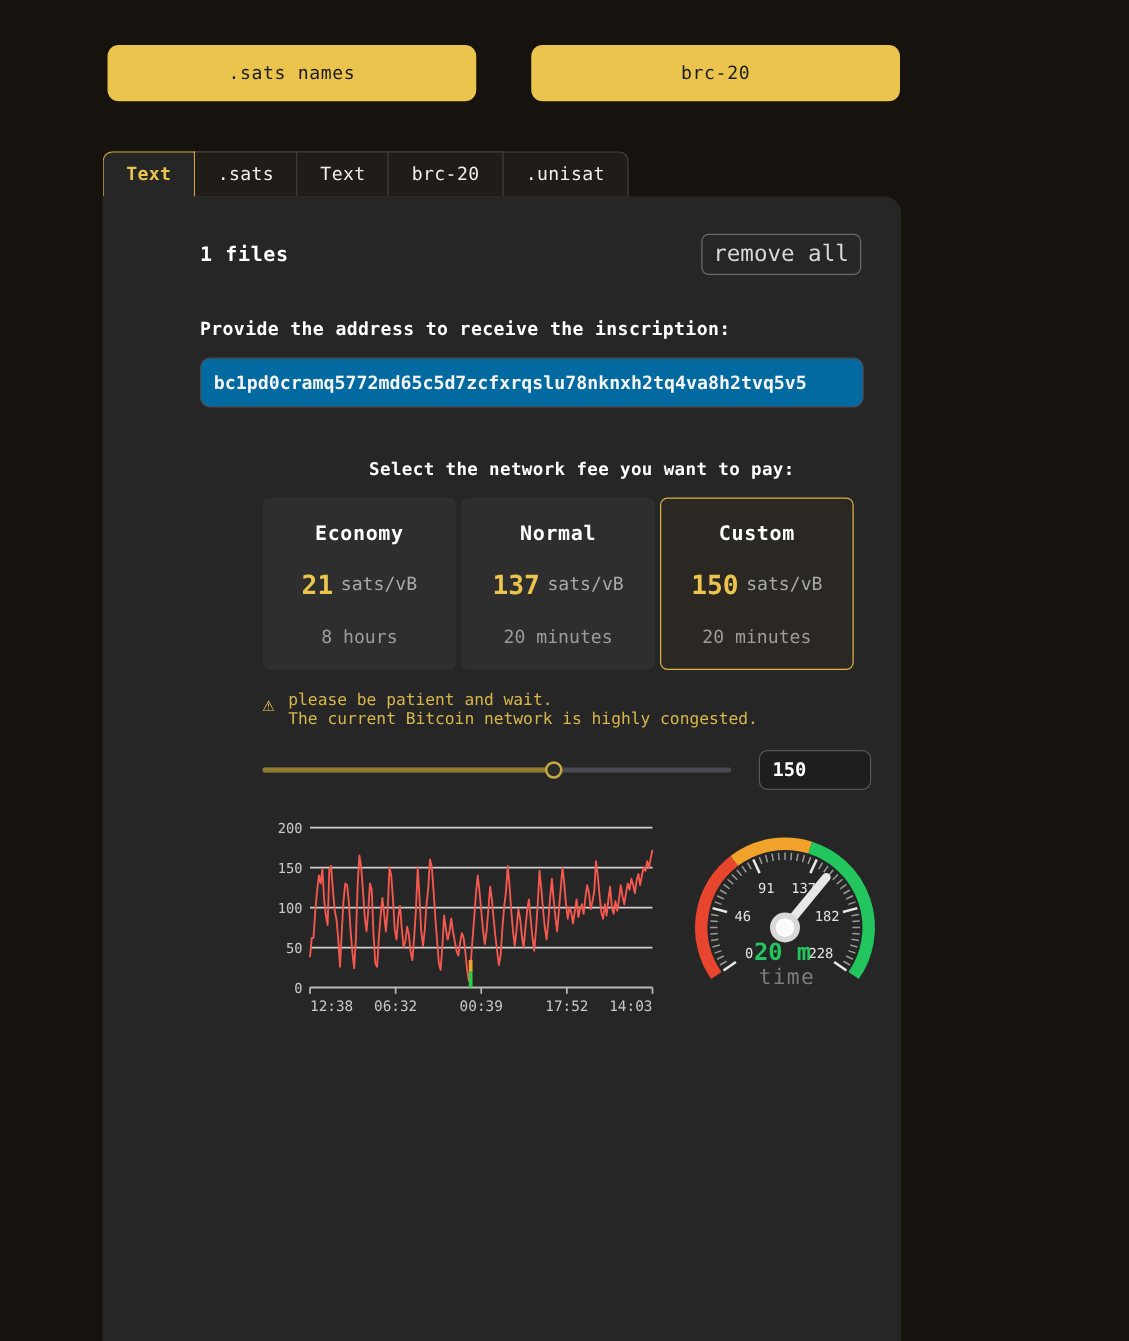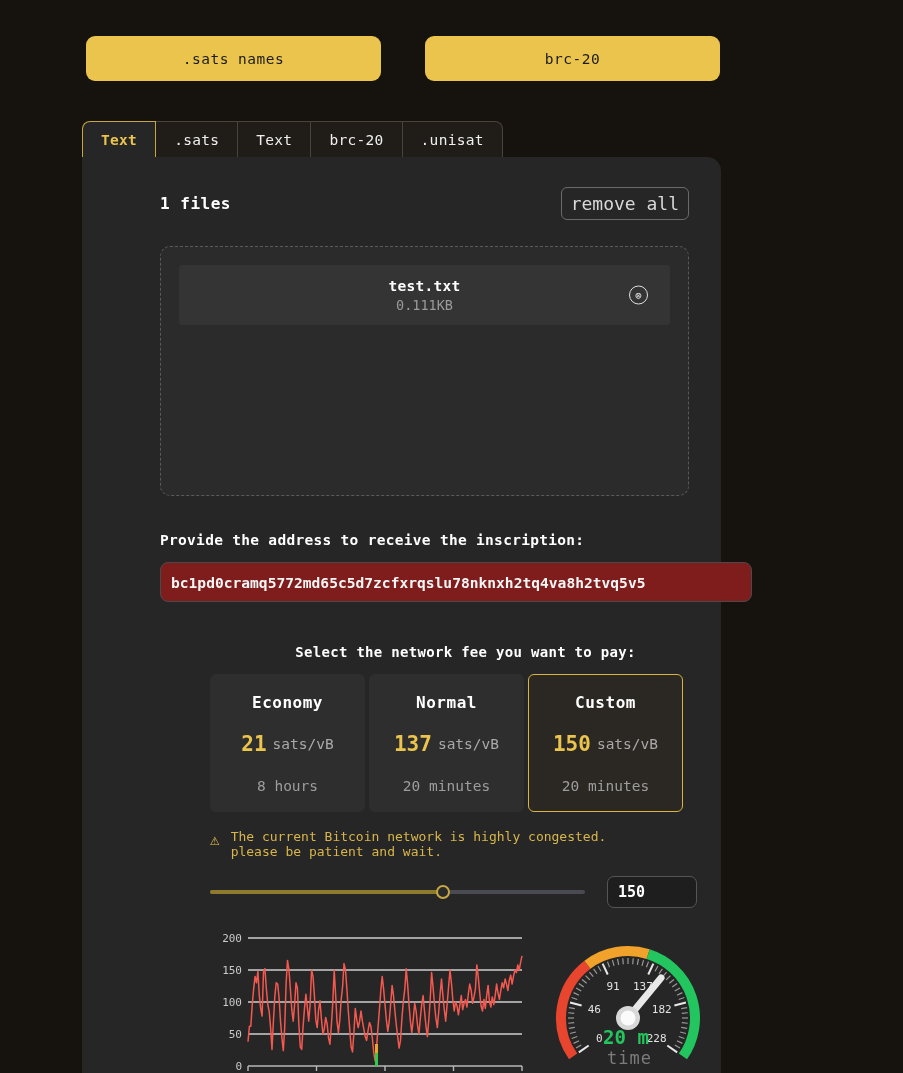--- a/index.html
+++ b/index.html
@@ -88,22 +88,22 @@
     display: flex; align-items: center; justify-content: center;
     font-size: 11px; cursor: pointer; line-height: 1;
   }
 
   
   .addr-label {
     margin: 36px 0 0 32px; color: #fff; font-size: 14.5px;
     font-weight: bold; letter-spacing: .3px;
   }
   .addr-input {
-    margin: 14px 32px 0 32px; width: 592px; height: 40px;
-    background: #7f1d1d; border: 1px solid #4a4a4a; border-radius: 8px;
+    margin: 14px 32px 0 32px; width: 531px; height: 40px;
+    background: #0369a1; border: 1px solid #4a4a4a; border-radius: 8px;
     color: #f5f5f5; font-size: 14.6px; font-weight: bold;
     padding: 0 10px; letter-spacing: 0px;
     font-family: "DejaVu Sans Mono", "Liberation Mono", monospace;
   }
 
   
   .fee-label {
     margin: 42px 0 14px 82px; color: #fff; font-size: 14px;
     font-weight: bold; letter-spacing: .3px; text-align: center;
   }
@@ -180,27 +180,20 @@
   <div class="tab">.unisat</div>
 </div>
 
 <div class="panel">
 
   <div class="panel-head">
     <div class="files-count">1 files</div>
     <button class="remove-all">remove all</button>
   </div>
 
-  <div class="dropzone">
-    <div class="file-row">
-      <div class="file-name">test.txt</div>
-      <div class="file-size">0.111KB</div>
-      <div class="file-remove">⊗</div>
-    </div>
-  </div>
 
   <div class="addr-label">Provide the address to receive the inscription:</div>
   <input class="addr-input" type="text" value="bc1pd0cramq5772md65c5d7zcfxrqslu78nknxh2tq4va8h2tvq5v5" style="">
 
   <div class="fee-label">Select the network fee you want to pay:</div>
 
   <div class="fee-cards">
     <div class="fee-card">
       <div class="fee-title">Economy</div>
       <div class="fee-rate">
@@ -223,22 +216,22 @@
         <span class="fee-num">150</span>
         <span class="fee-unit">sats/vB</span>
       </div>
       <div class="fee-time">20 minutes</div>
     </div>
   </div>
 
   <div class="warn">
     <div class="warn-ico">⚠</div>
     <div class="warn-text">
+      <div>please be patient and wait.</div>
       <div>The current Bitcoin network is highly congested.</div>
-      <div>please be patient and wait.</div>
     </div>
   </div>
 
   <div class="slider-row">
     <div class="slider-track">
       <div class="slider-fill"></div>
       <div class="slider-thumb"></div>
     </div>
     <input class="fee-input" type="text" value="150" style="">
   </div>

